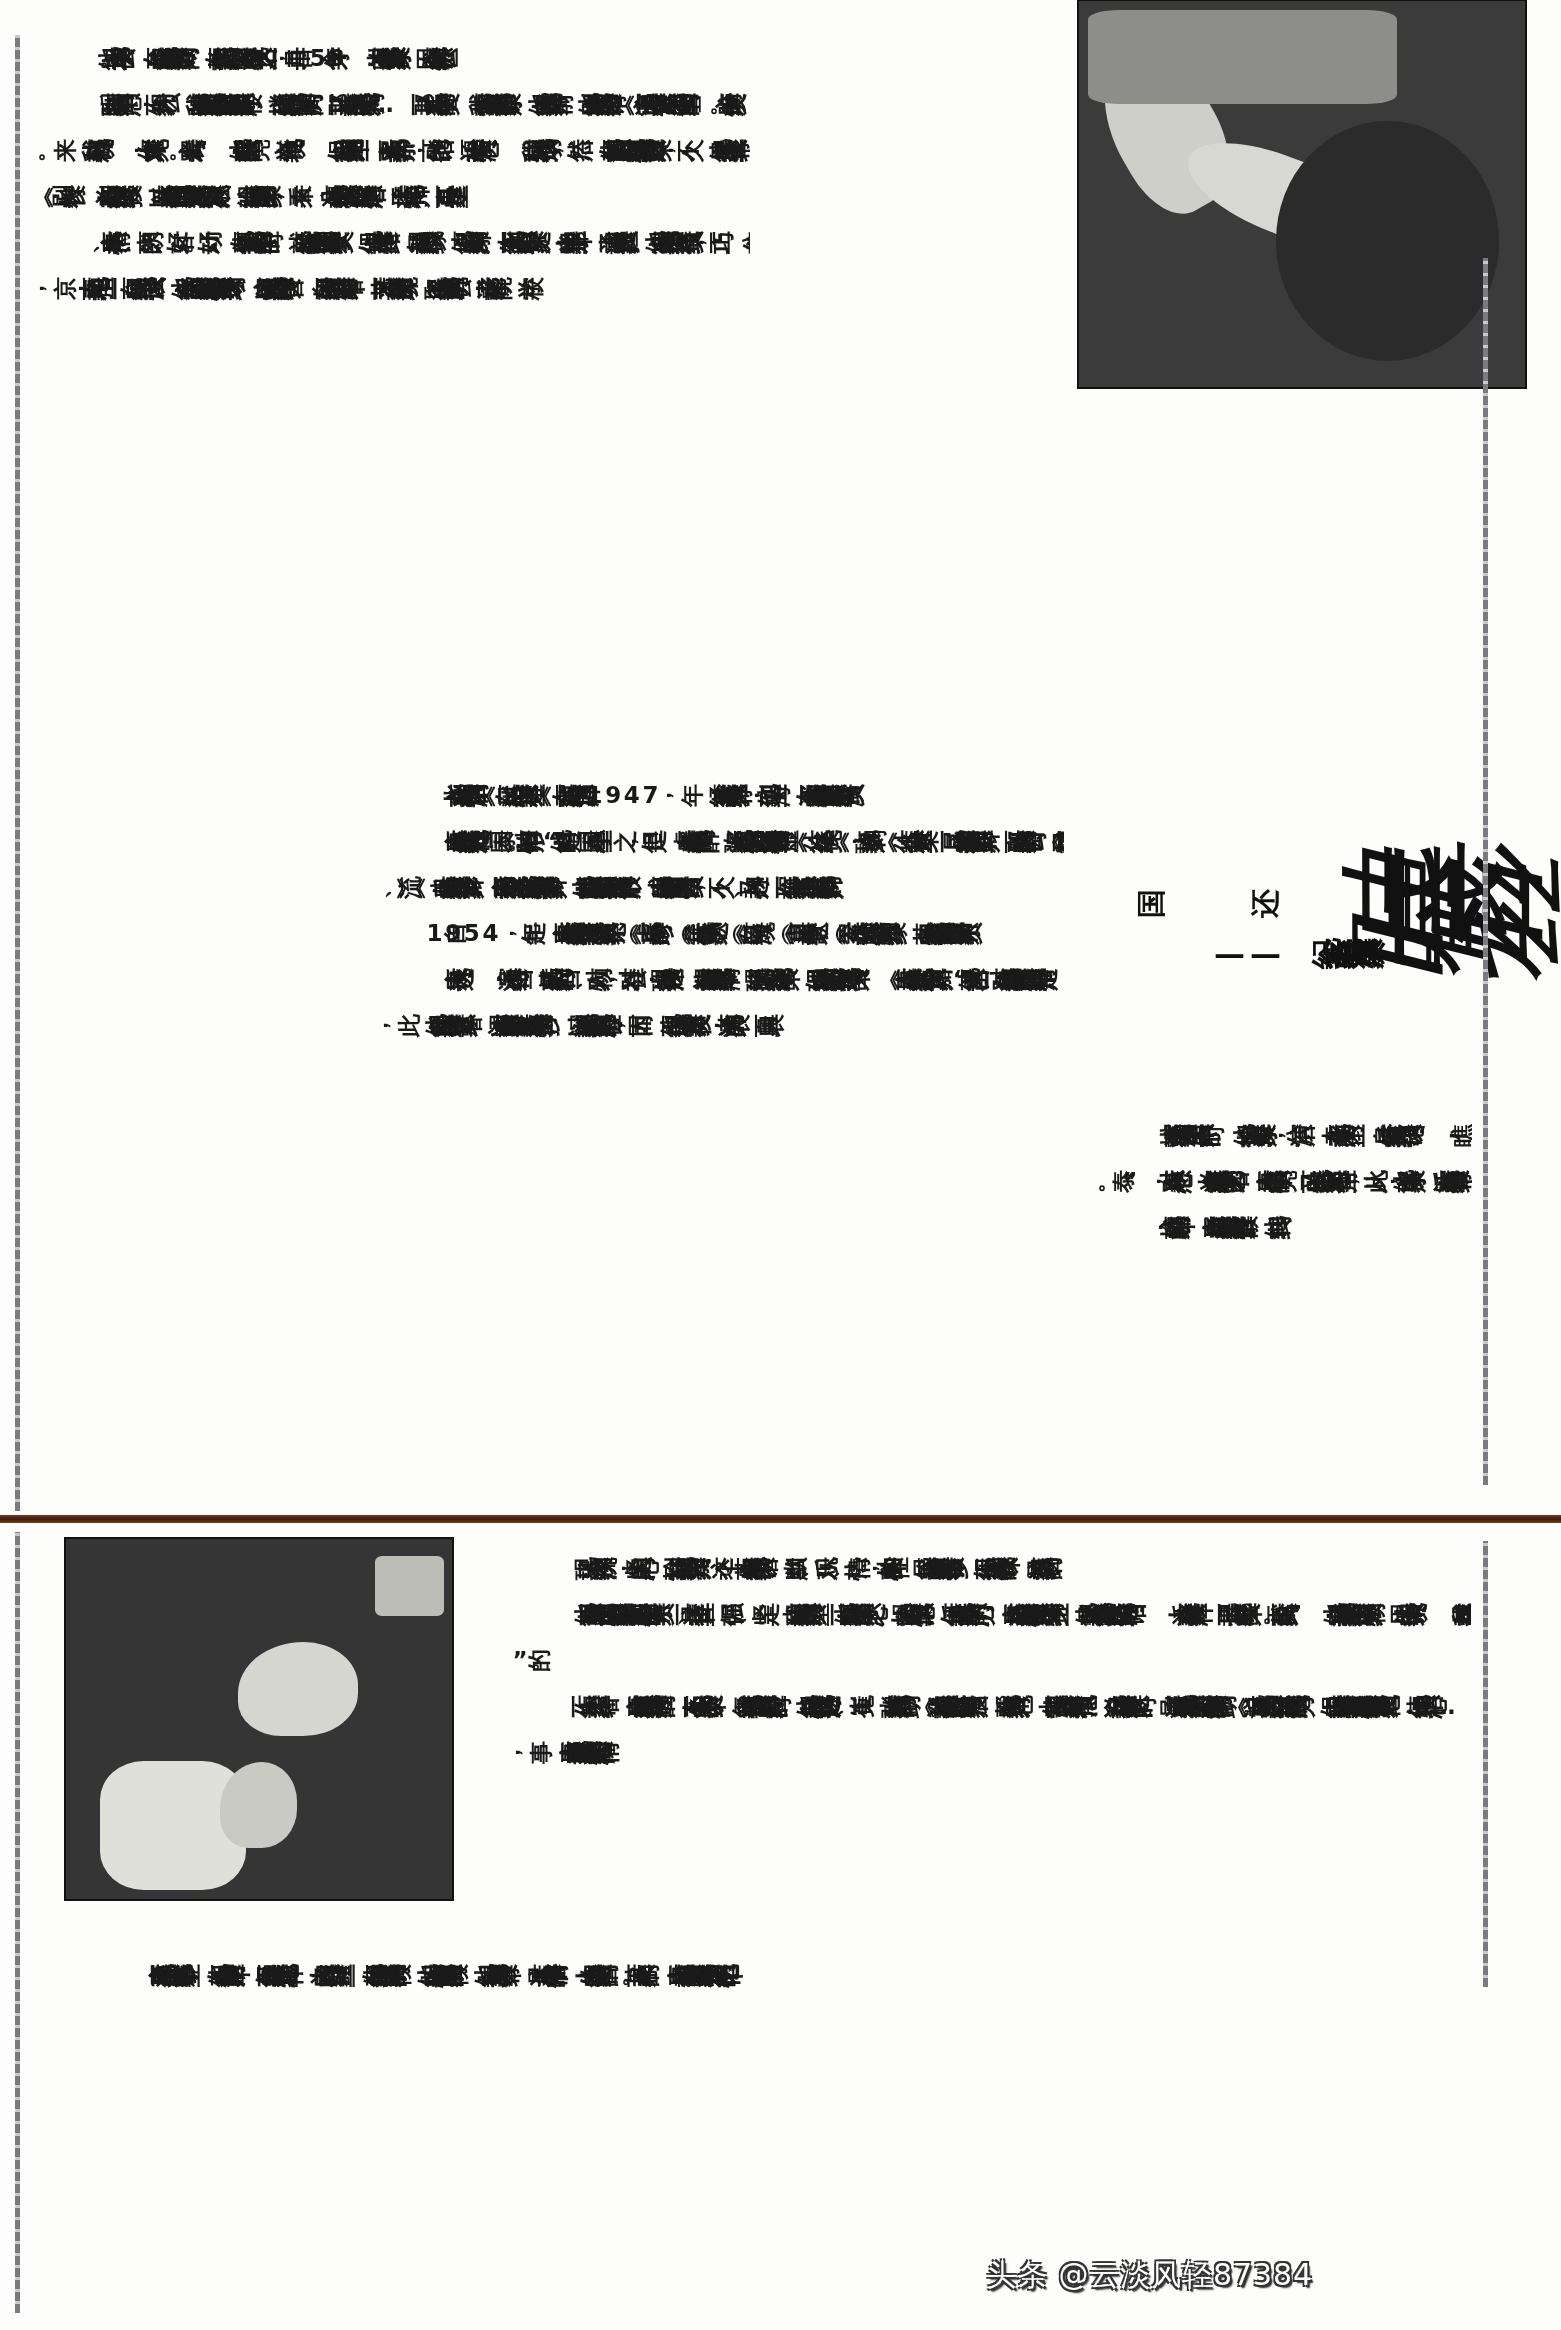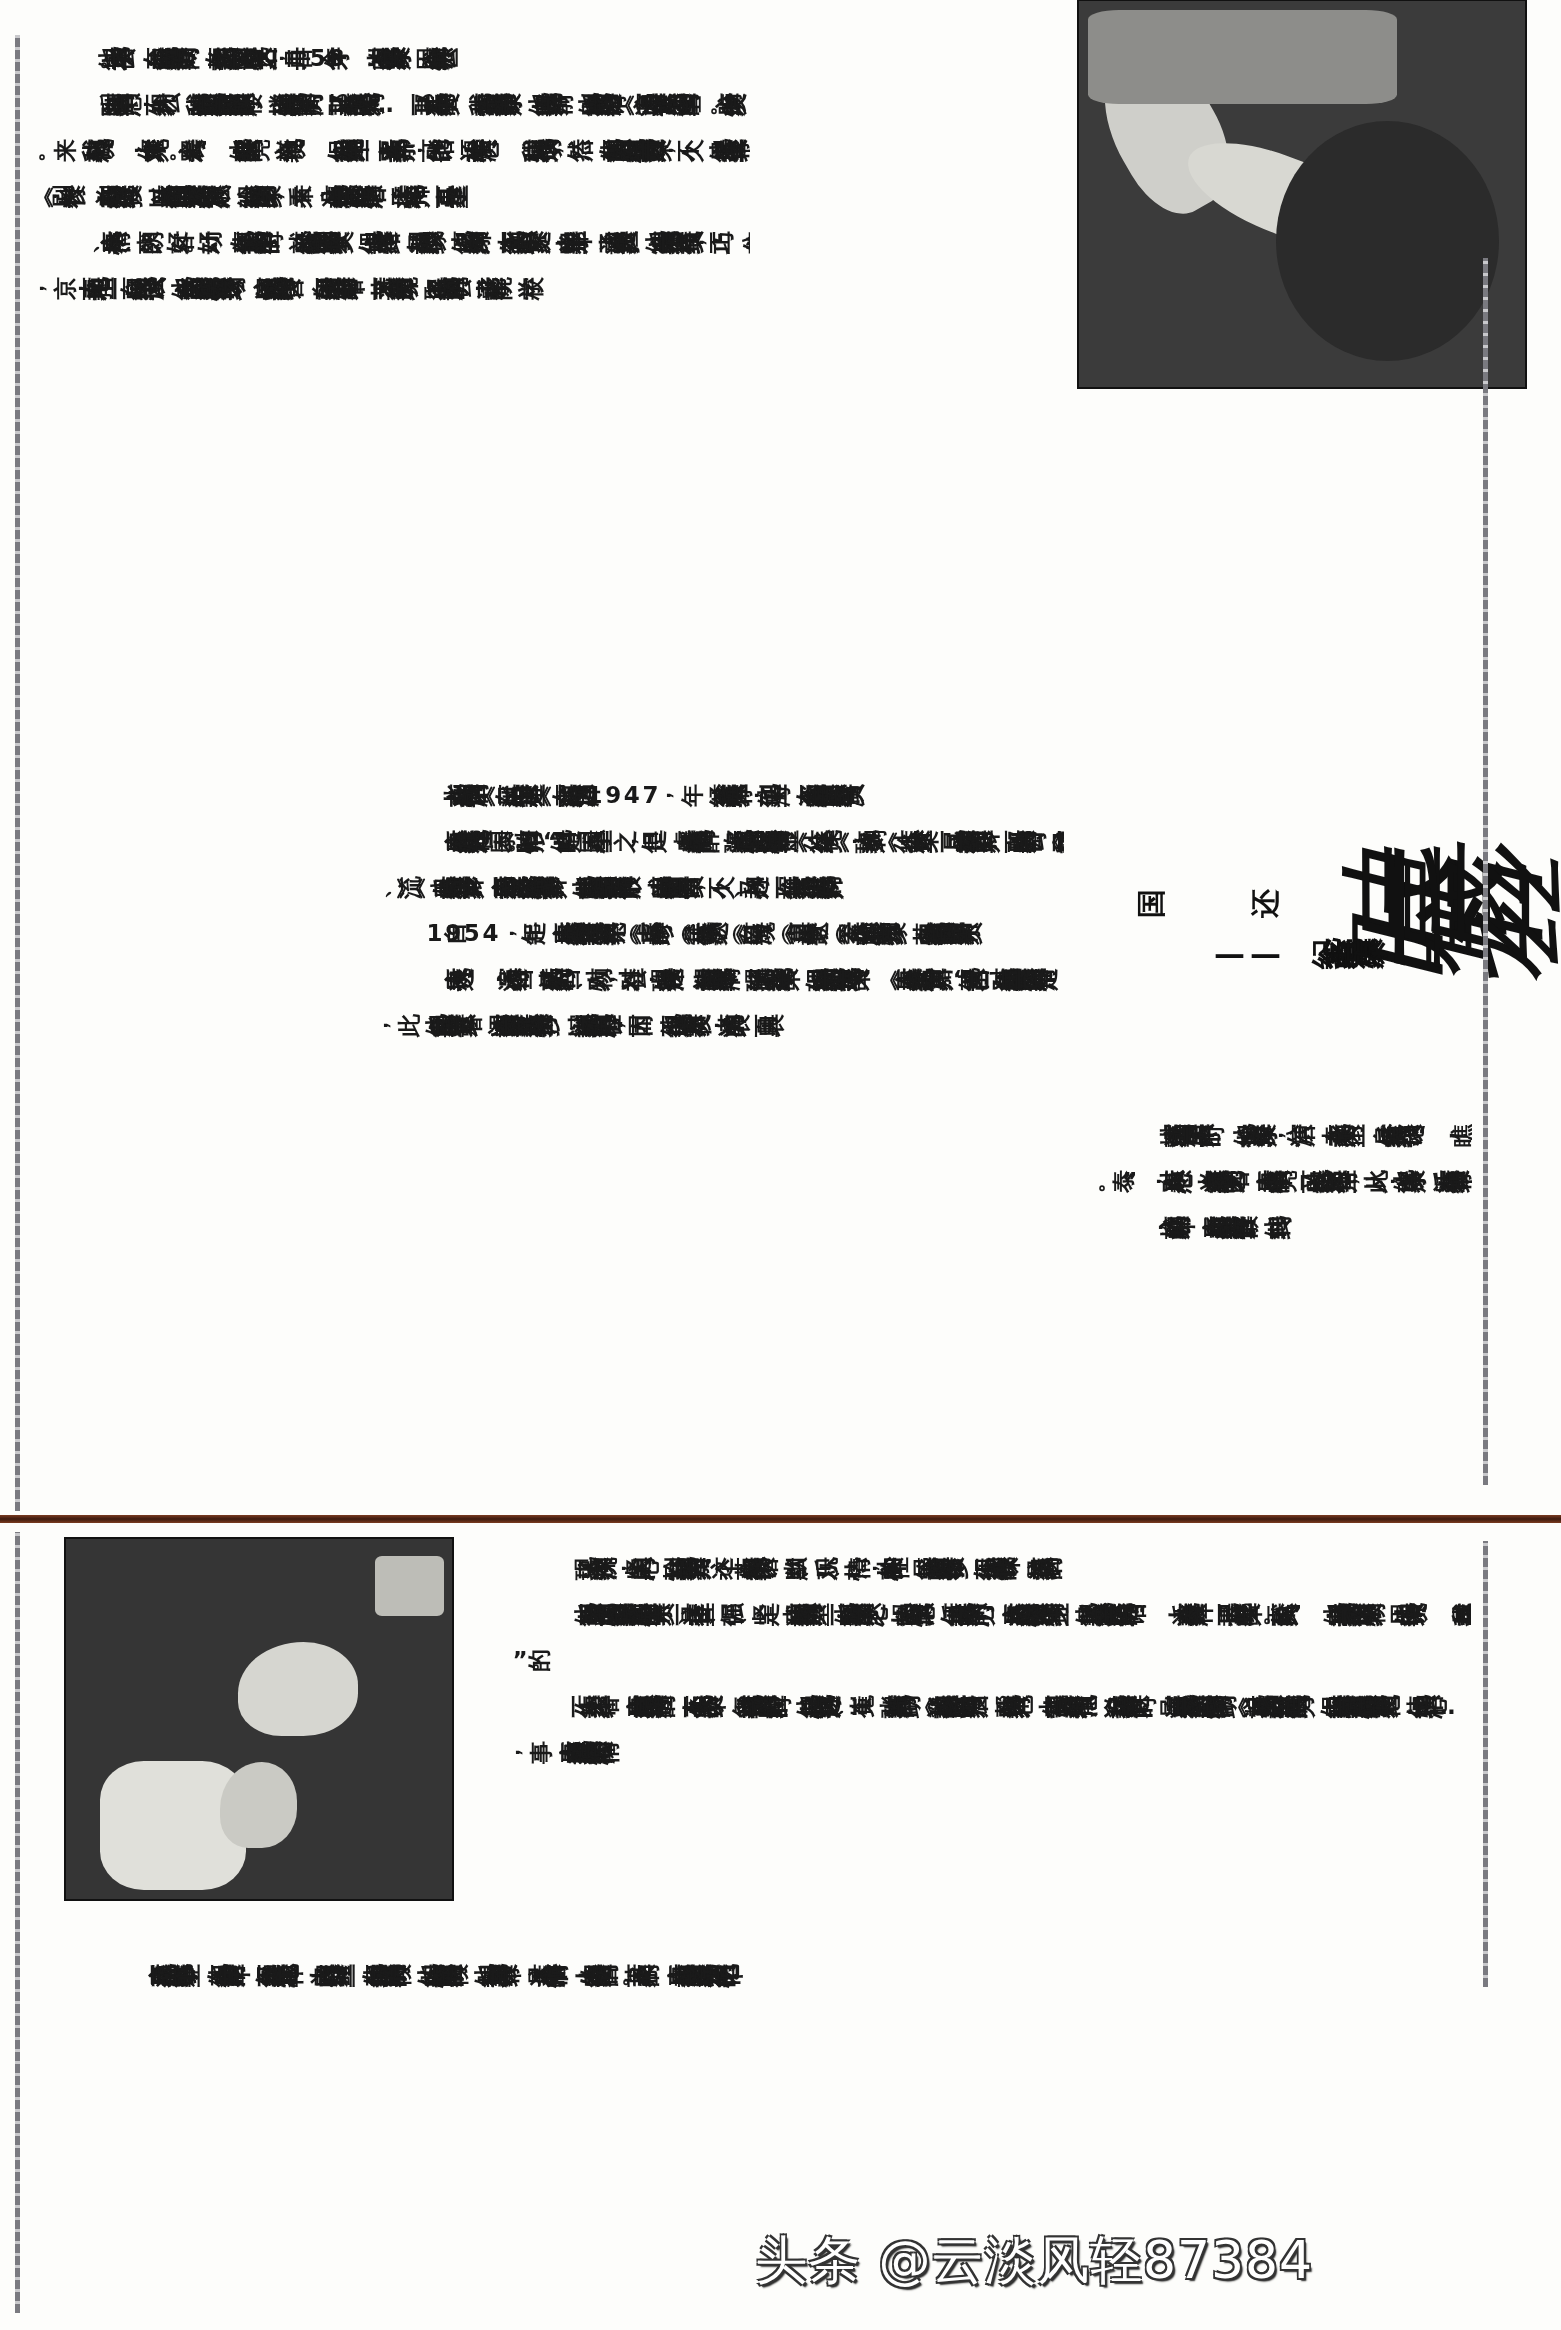--- a/index.html
+++ b/index.html
@@ -43,21 +43,21 @@
   .subtitle {
     position:absolute; writing-mode: vertical-rl;
     font-family:"DejaVu Sans", sans-serif; font-weight:bold; font-size:31px; color:#111; letter-spacing:5.1px;
   }
   .byline {
     position:absolute; writing-mode: vertical-rl;
     font-family:"DejaVu Sans", sans-serif; font-weight:bold; font-size:29px; color:#111; letter-spacing:51px;
   }
   #watermark {
     position:absolute; right:249px; bottom:34px;
-    font-family:"DejaVu Sans", sans-serif; font-size:52px; color:#ffffff;
+    font-family:"DejaVu Sans", sans-serif; font-size:30px; color:#ffffff;
     text-shadow: -1.7px -1.7px 0 #333, 1.7px 1.7px 0 #333, -1.7px 1.7px 0 #333, 1.7px -1.7px 0 #333, 2.6px 2.6px 1.7px #222;
     letter-spacing:0.9px; z-index:10;
   }
 </style>
 </head>
 <body>
 
 <div id="page">
 
   <div class="photo" style="left:1941px; top:1077px; width:386px; height:446px; background:#3b3b3b;">

